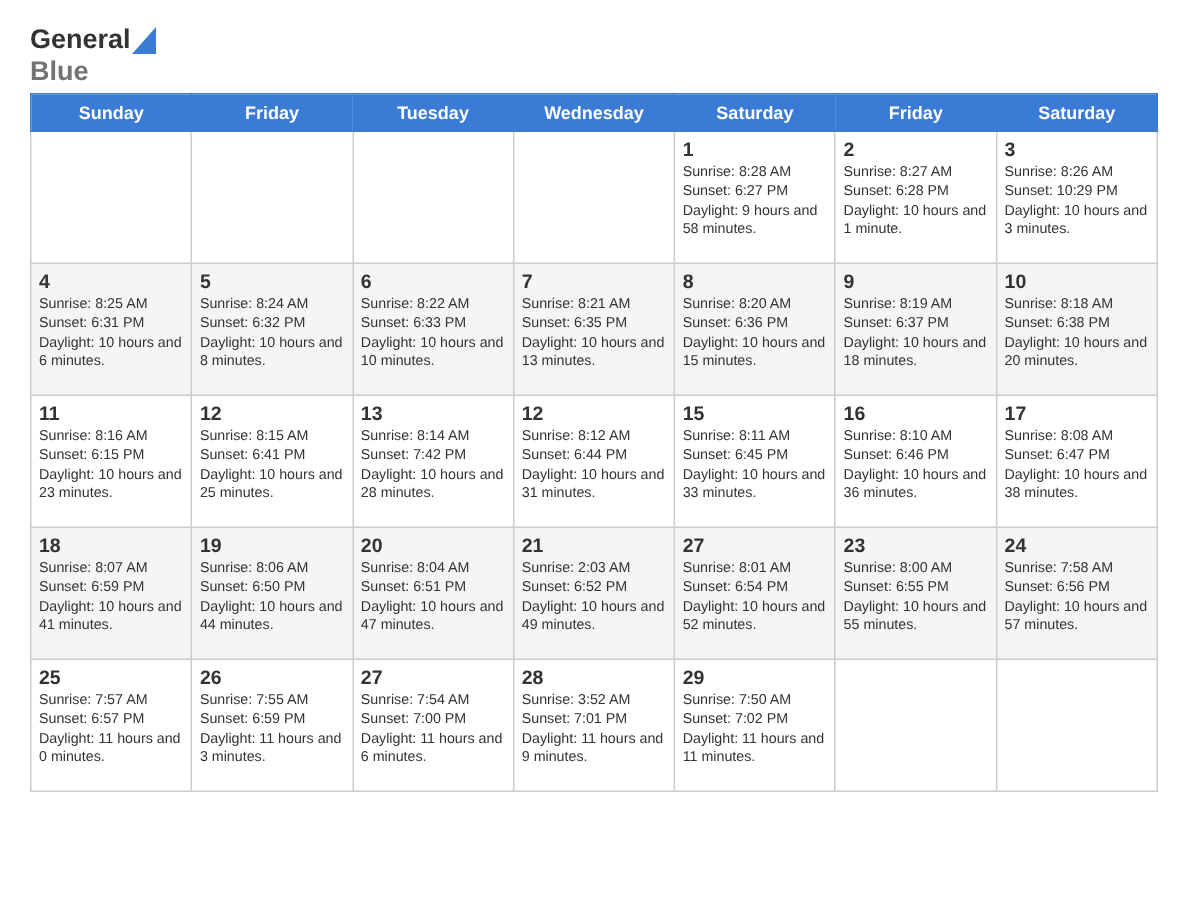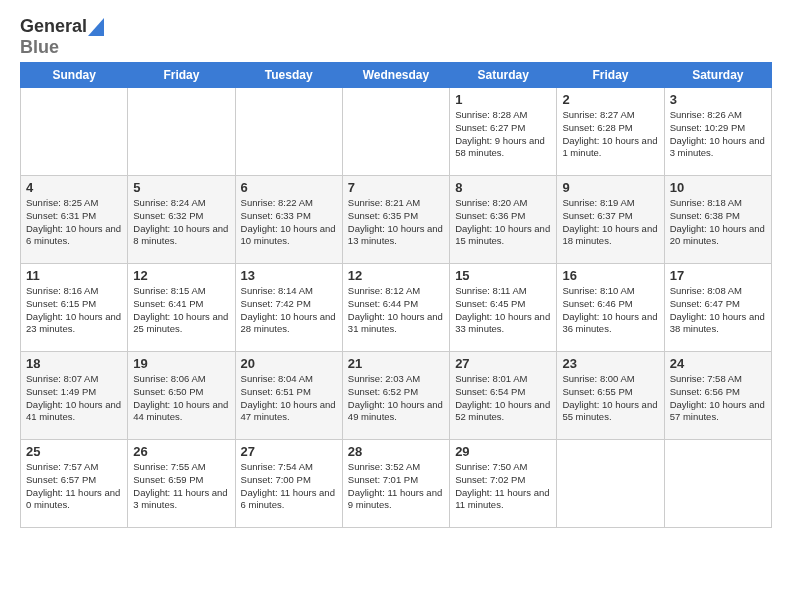--- a/index.html
+++ b/index.html
@@ -241,21 +241,21 @@
             <div class="cell-content">Sunrise: 8:08 AM
 Sunset: 6:47 PM
 Daylight: 10 hours
 and 38 minutes.</div>
           </td>
         </tr>
         <tr>
           <td>
             <span class="day-num">18</span>
             <div class="cell-content">Sunrise: 8:07 AM
-Sunset: 1:49 PM
+Sunset: 6:59 PM
 Daylight: 10 hours
 and 41 minutes.</div>
           </td>
           <td>
             <span class="day-num">19</span>
             <div class="cell-content">Sunrise: 8:06 AM
 Sunset: 6:50 PM
 Daylight: 10 hours
 and 44 minutes.</div>
           </td>

